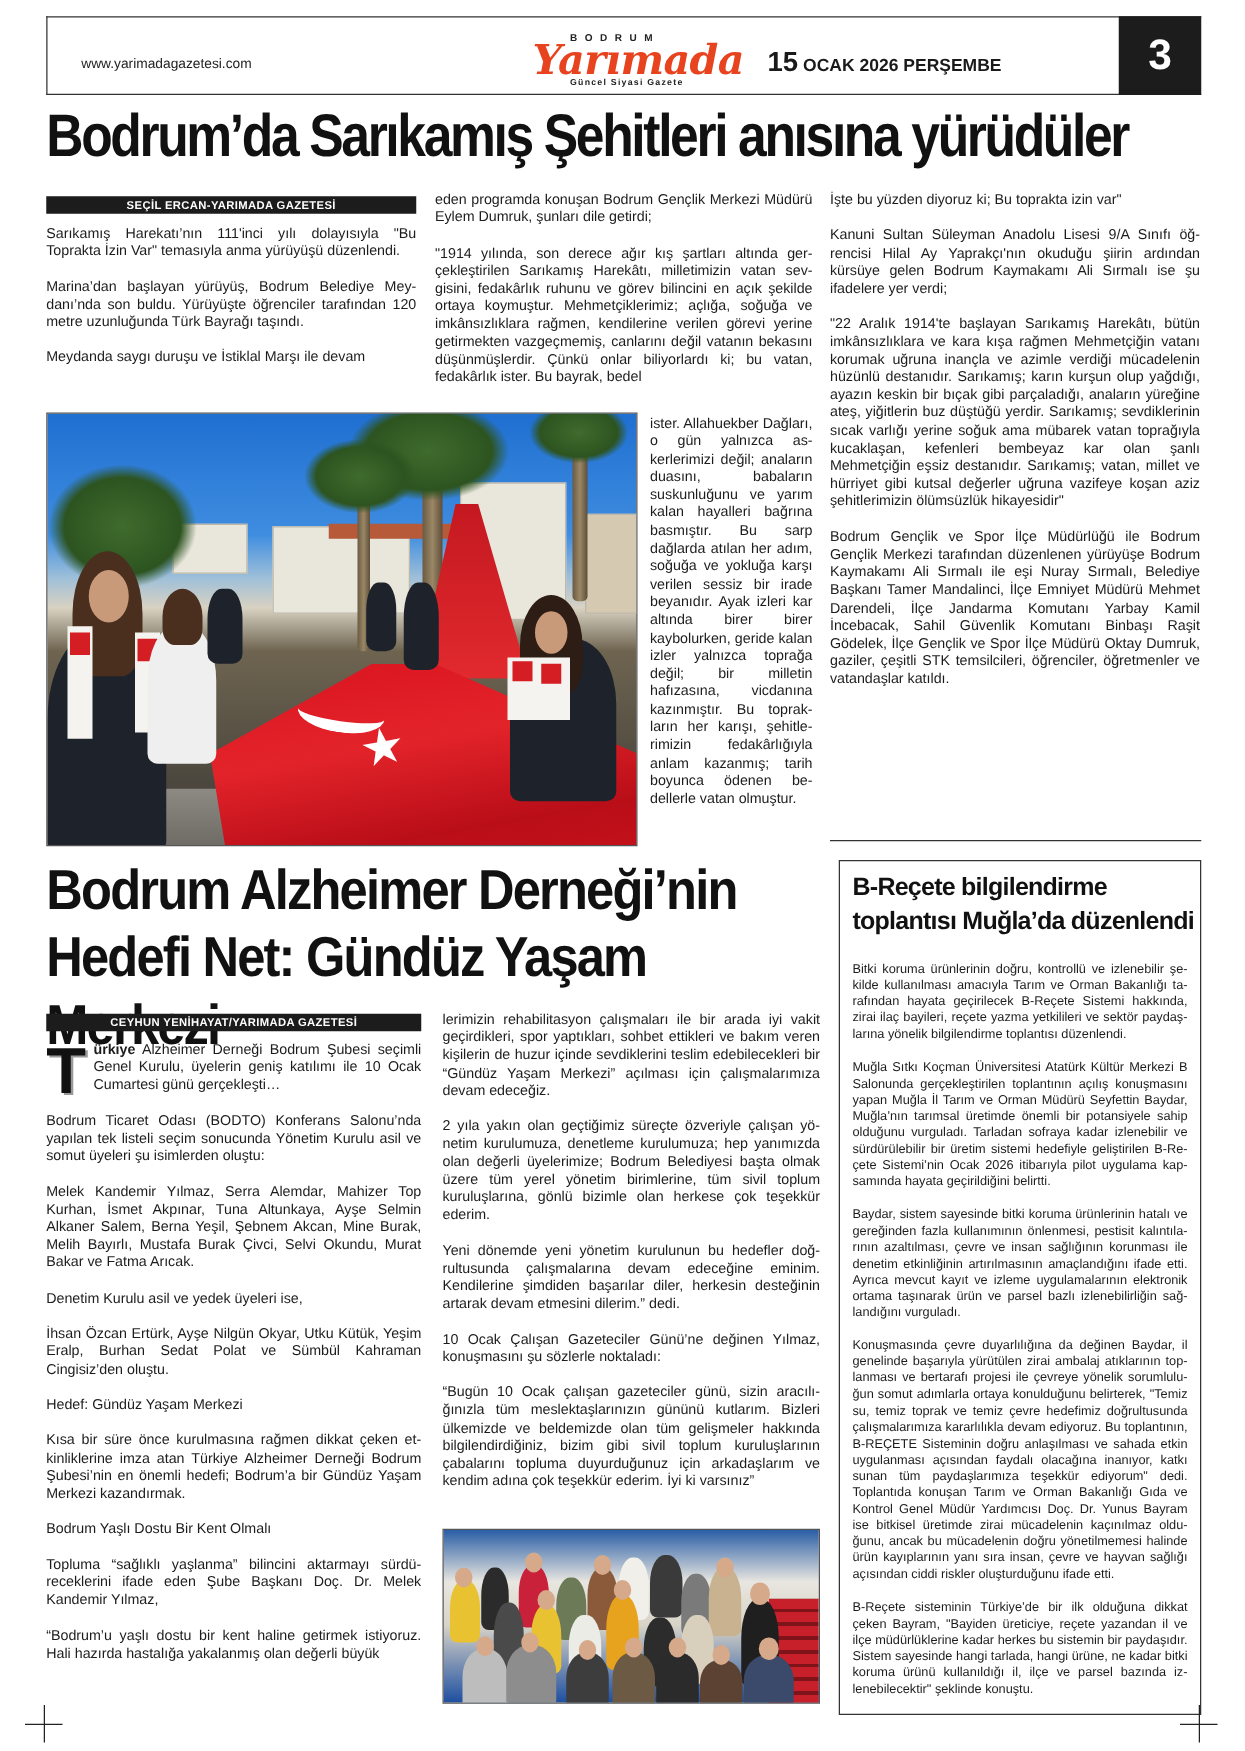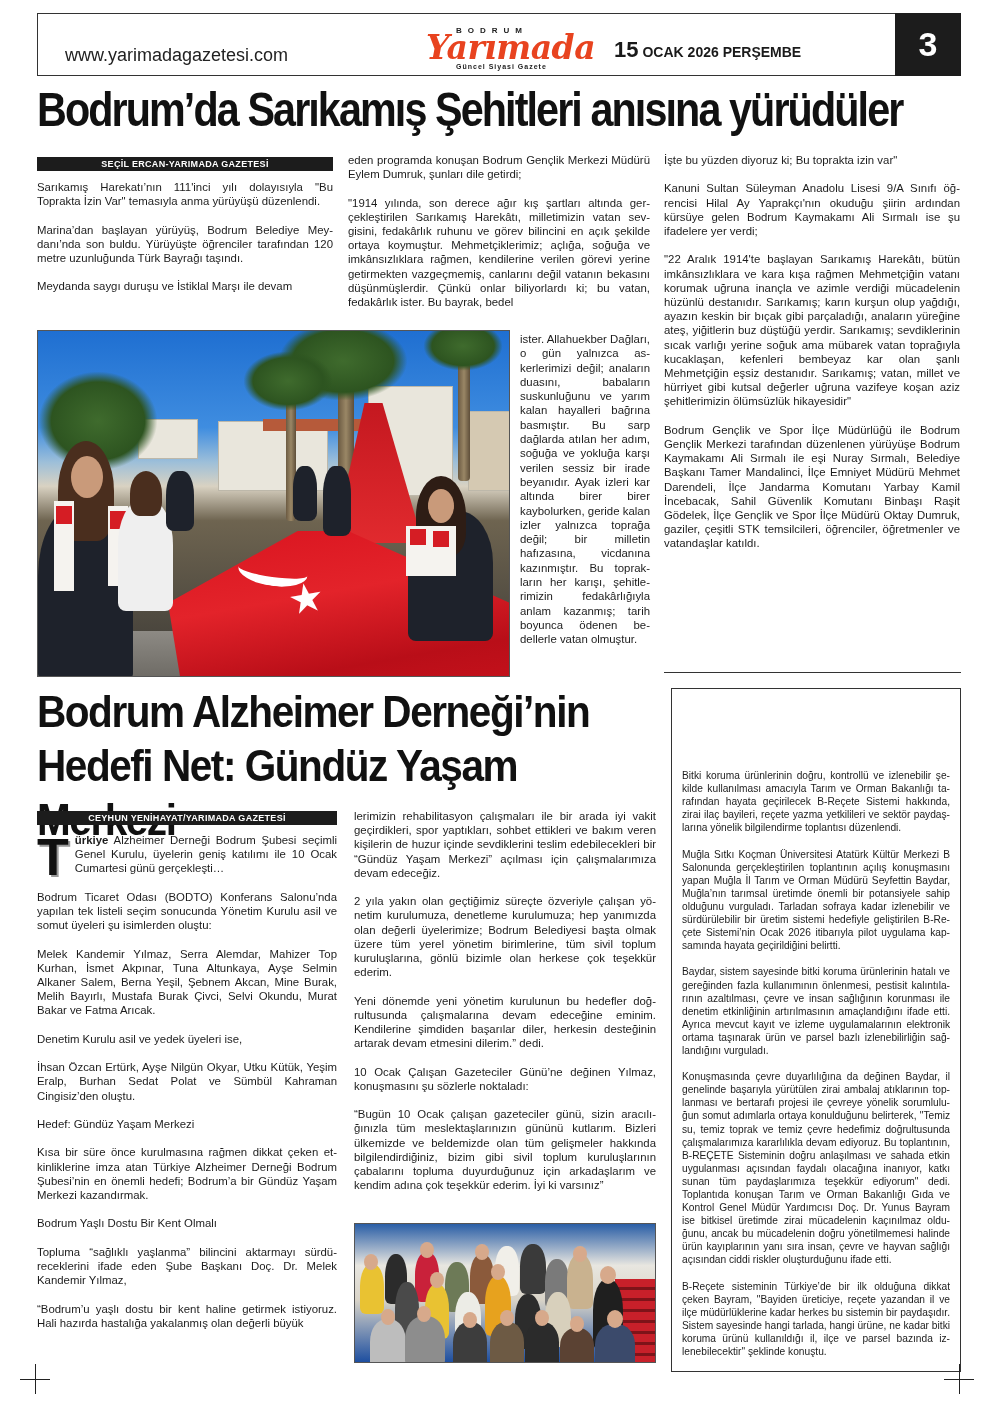--- a/index.html
+++ b/index.html
@@ -4,21 +4,21 @@
 <style>
   * { margin: 0; padding: 0; box-sizing: border-box; }
   body {
     width: 996px; height: 1401px; background: #ffffff; position: relative;
     font-family: "Liberation Sans", sans-serif; color: #1a1a1a; overflow: hidden;
   }
   .masthead {
     position: absolute; left: 37px; top: 13px; width: 924px; height: 63px;
     border: 1px solid #333; border-right: none; background: #fff;
   }
-  .masthead .url { position: absolute; left: 27px; top: 31px; font-size: 18px; color: #222; }
+  .masthead .url { position: absolute; left: 27px; top: 31px; font-size: 11px; color: #222; }
   .logo { position: absolute; left: 388px; top: 4px; width: 160px; height: 56px; }
   .logo .bodrum { position: absolute; left: 30px; top: 8px; font-size: 8px; font-weight: bold; letter-spacing: 6px; color: #222; }
   .logo .yarimada { position: absolute; left: 0; top: 10px; font-family: "DejaVu Serif", serif; font-size: 33px; color: #e8431f; letter-spacing: -0.5px; font-weight: bold; font-style: italic; }
   .logo .tagline { position: absolute; left: 30px; top: 45px; font-size: 7px; font-weight: bold; color: #222; letter-spacing: 1px; }
   .masthead .date { position: absolute; left: 576px; top: 23px; font-weight: bold; color: #1a1a1a; }
   .masthead .date .day { font-size: 22px; }
   .masthead .date .rest { font-size: 14px; margin-left: 4px; }
   .page-num {
     position: absolute; left: 895px; top: 13px; width: 66px; height: 63px; background: #1c1c1c;
     color: #fff; font-size: 34px; font-weight: bold; text-align: center; line-height: 63px;
@@ -243,20 +243,24 @@
   <div class="ph" style="left:145px;top:86px;width:14px;height:16px;"></div>
   <div class="pp" style="left:170px;top:98px;width:34px;height:45px;background:#2b2b2b;"></div>
   <div class="ph" style="left:180px;top:86px;width:14px;height:16px;"></div>
   <div class="pp" style="left:205px;top:104px;width:34px;height:40px;background:#5b4233;"></div>
   <div class="ph" style="left:215px;top:92px;width:14px;height:16px;"></div>
   <div class="pp" style="left:240px;top:100px;width:40px;height:45px;background:#3b4a6b;"></div>
   <div class="ph" style="left:252px;top:86px;width:16px;height:18px;"></div>
 </div>
 
 <div class="sidebox">
+  <h3>
+    <span>B-Reçete bilgilendirme</span><br>
+    <span>toplantısı Muğla’da düzenlendi</span>
+  </h3>
   <div class="col" style="left:10px;top:80px;width:268px;">
     <p>Bitki koruma ürünlerinin doğru, kontrollü ve izlenebilir şe­kilde kullanılması amacıyla Tarım ve Orman Bakanlığı ta­rafından hayata geçirilecek B-Reçete Sistemi hakkında, zirai ilaç bayileri, reçete yazma yetkilileri ve sektör paydaş­larına yönelik bilgilendirme toplantısı düzenlendi.</p>
     <p>Muğla Sıtkı Koçman Üniversitesi Atatürk Kültür Merkezi B Salonunda gerçekleştirilen toplantının açılış konuşmasını yapan Muğla İl Tarım ve Orman Müdürü Seyfettin Baydar, Muğla’nın tarımsal üretimde önemli bir potansiyele sahip olduğunu vurguladı. Tarladan sofraya kadar izlenebilir ve sürdürülebilir bir üretim sistemi hedefiyle geliştirilen B-Re­çete Sistemi’nin Ocak 2026 itibarıyla pilot uygulama kap­samında hayata geçirildiğini belirtti.</p>
     <p>Baydar, sistem sayesinde bitki koruma ürünlerinin hatalı ve gereğinden fazla kullanımının önlenmesi, pestisit kalıntıla­rının azaltılması, çevre ve insan sağlığının korunması ile denetim etkinliğinin artırılmasının amaçlandığını ifade etti. Ayrıca mevcut kayıt ve izleme uygulamalarının elektronik ortama taşınarak ürün ve parsel bazlı izlenebilirliğin sağ­landığını vurguladı.</p>
     <p>Konuşmasında çevre duyarlılığına da değinen Baydar, il genelinde başarıyla yürütülen zirai ambalaj atıklarının top­lanması ve bertarafı projesi ile çevreye yönelik sorumlulu­ğun somut adımlarla ortaya konulduğunu belirterek, "Temiz su, temiz toprak ve temiz çevre hedefimiz doğrultusunda çalışmalarımıza kararlılıkla devam ediyoruz. Bu toplantı­nın, B-REÇETE Sisteminin doğru anlaşılması ve sahada etkin uygulanması açısından faydalı olacağına inanıyor, katkı sunan tüm paydaşlarımıza teşekkür ediyorum" dedi. Toplantıda konuşan Tarım ve Orman Bakanlığı Gıda ve Kontrol Genel Müdür Yardımcısı Doç. Dr. Yunus Bayram ise bitkisel üretimde zirai mücadelenin kaçınılmaz oldu­ğunu, ancak bu mücadelenin doğru yönetilmemesi halinde ürün kayıplarının yanı sıra insan, çevre ve hayvan sağlığı açısından ciddi riskler oluşturduğunu ifade etti.</p>
     <p>B-Reçete sisteminin Türkiye’de bir ilk olduğuna dikkat çeken Bayram, "Bayiden üreticiye, reçete yazandan il ve ilçe müdürlüklerine kadar herkes bu sistemin bir paydaşı­dır. Sistem sayesinde hangi tarlada, hangi ürüne, ne kadar bitki koruma ürünü kullanıldığı il, ilçe ve parsel bazında iz­lenebilecektir" şeklinde konuştu.</p>
   </div>
 </div>
 
 <div class="cropmark" style="left:20px;top:1379px;width:30px;height:1px;"></div>

